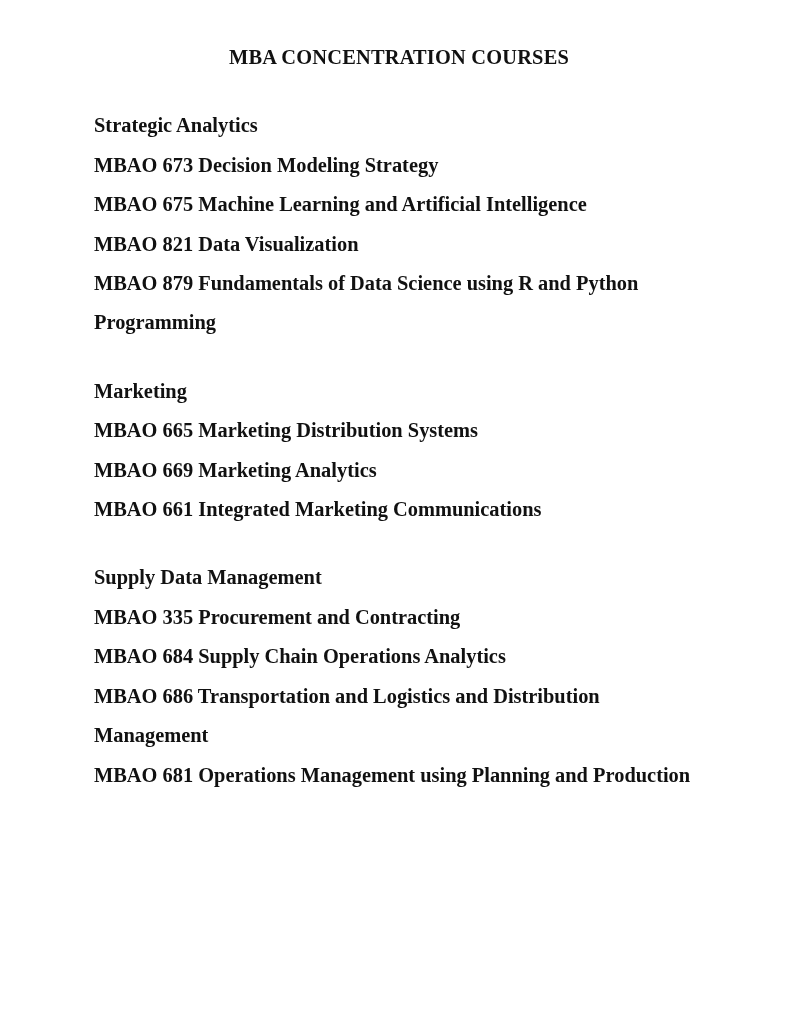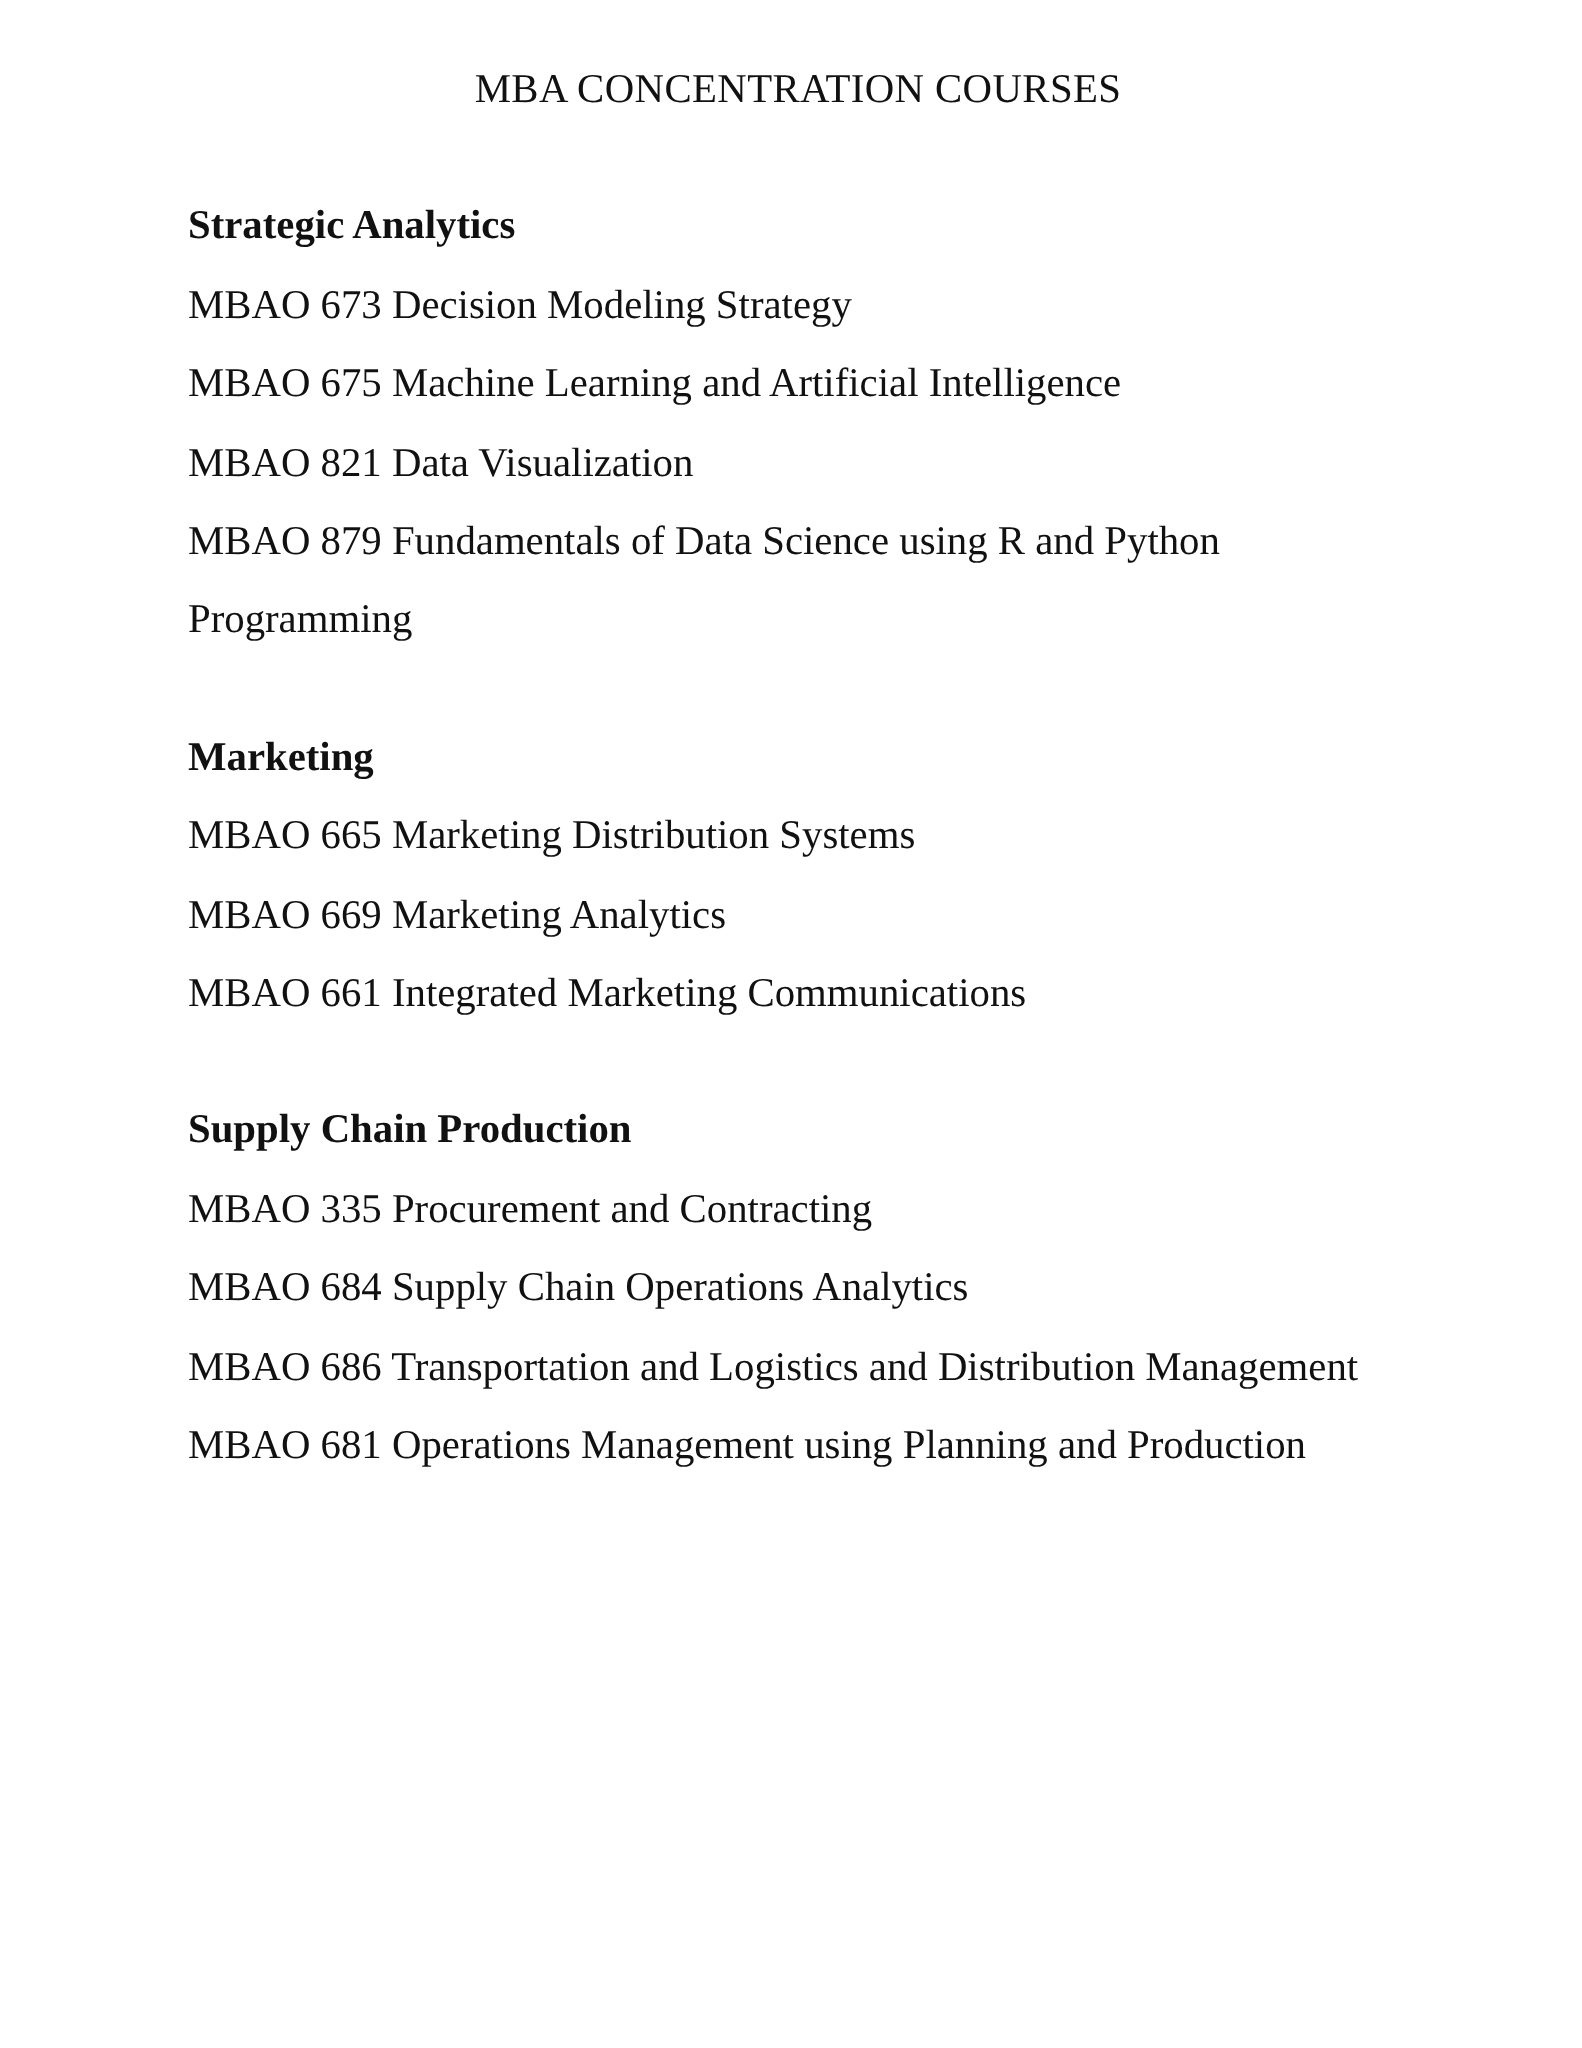--- a/index.html
+++ b/index.html
@@ -15,41 +15,41 @@
     color: #111111;
   }
   .page {
     box-sizing: border-box;
     width: 791px;
     height: 1024px;
     padding: 22px 87px 0 94px;
     background: #ffffff;
   }
   .doc-title {
-    margin: 4px;
+    margin: 16px;
     font-size: 20.4px;
     line-height: 39.4px;
-    font-weight: normal;
+    font-weight: bold;
     text-align: center;
     letter-spacing: 0.2px;
   }
   .section {
     margin-top: 29px;
   }
   .section-heading {
     margin: 0;
     font-size: 20.4px;
     line-height: 39.4px;
     font-weight: bold;
   }
   .course-line {
     margin: 0;
     font-size: 20.4px;
     line-height: 39.4px;
-    font-weight: normal;
+    font-weight: bold;
   }
 </style>
 </head>
 <body>
 
 <div class="page">
 
   <p class="doc-title">MBA CONCENTRATION COURSES</p>
 
   <div class="section">
@@ -61,20 +61,20 @@
   </div>
 
   <div class="section">
     <p class="section-heading">Marketing</p>
     <p class="course-line">MBAO 665 Marketing Distribution Systems</p>
     <p class="course-line">MBAO 669 Marketing Analytics</p>
     <p class="course-line">MBAO 661 Integrated Marketing Communications</p>
   </div>
 
   <div class="section">
-    <p class="section-heading">Supply Chain Production</p>
+    <p class="section-heading">Supply Data Management</p>
     <p class="course-line">MBAO 335 Procurement and Contracting</p>
     <p class="course-line">MBAO 684 Supply Chain Operations Analytics</p>
     <p class="course-line">MBAO 686 Transportation and Logistics and Distribution Management</p>
     <p class="course-line">MBAO 681 Operations Management using Planning and Production</p>
   </div>
 
 </div>
 
 </body></html>

